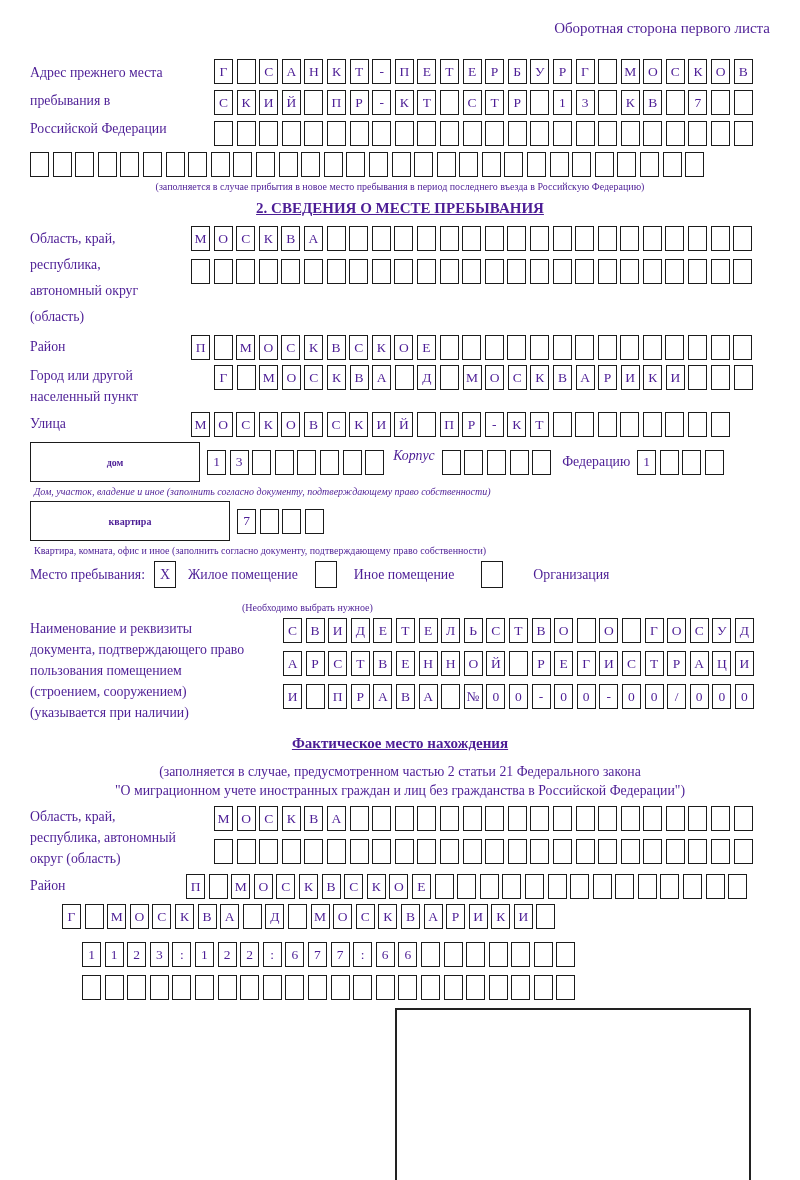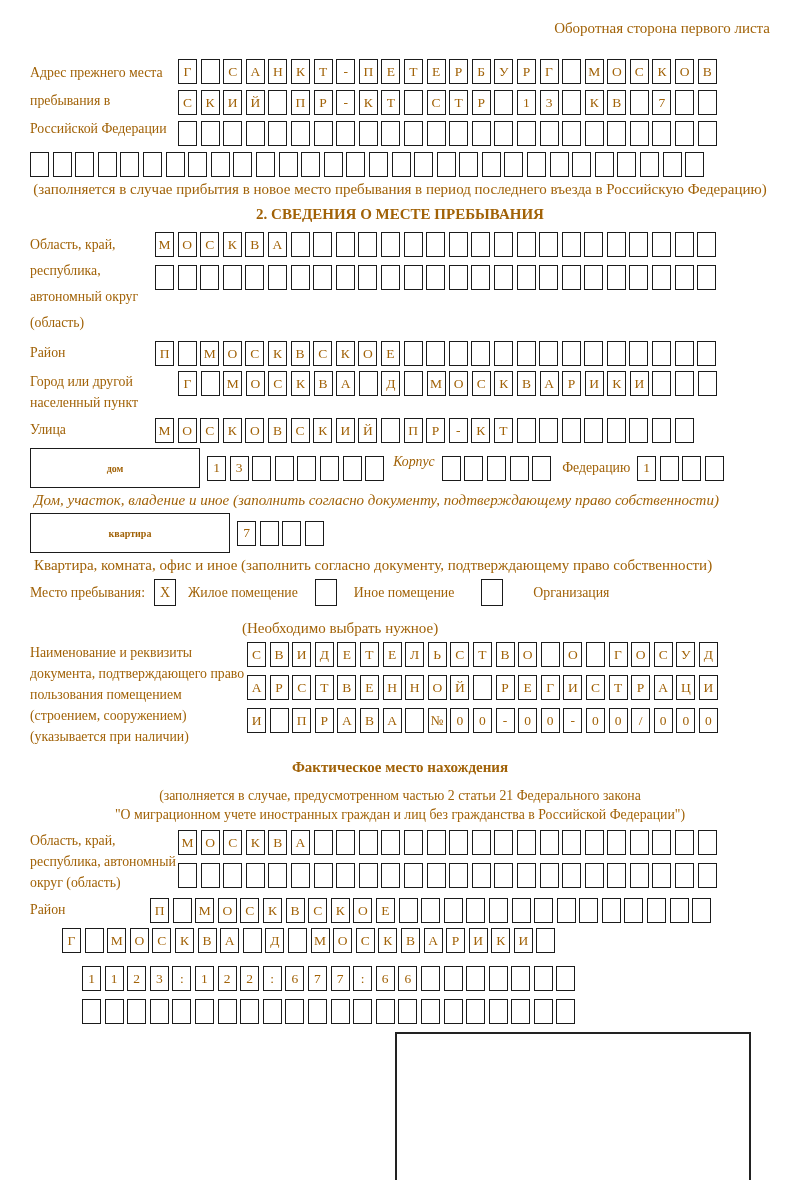--- a/index.html
+++ b/index.html
@@ -1,39 +1,39 @@
 <!DOCTYPE html>
 <html><head>
 <meta charset="utf-8">
 <style>
   html,body{margin:0;padding:0;background:#fff;}
   .page{
     width:800px;height:1180px;box-sizing:border-box;
     padding:16px 30px 0 30px;
     font-family:"Liberation Serif","DejaVu Serif",serif;
-    color:#a16207;background:#fff;overflow:hidden;
+    color:#4c1d95;background:#fff;overflow:hidden;
   }
   .hdr{text-align:right;font-size:15px;margin:4px 0 22px 0;}
-  .frow{display:flex;align-items:flex-start;}
+  .frow{display:flex;align-items:flex-start;gap:36px;}
   .flabel{font-size:13.8px;flex:none;}
   .rows{display:flex;flex-direction:column;}
   .boxrow{display:flex;gap:3.6px;}
   .box{
     width:17px;height:23px;border:1.6px solid #1b1b1b;flex:none;
     display:inline-flex;align-items:center;justify-content:center;
     font-size:13.5px;background:#fff;
   }
   .w125{width:125px}.w148{width:148px}.w160{width:160px}
   .w180{width:180px}.w217{width:217px}.w120{width:120px}
   .lh28{line-height:28px}.lh26{line-height:26px}.lh22{line-height:21px}.lh24{line-height:24px}
   .g6{gap:6px}.g8{gap:8px}
   .ml32{margin-left:32px}.ml52{margin-left:52px}
-  .note{font-size:15px;}
+  .note{font-size:10px;}
   .center{text-align:center;}
-  .sec-title{font-weight:bold;font-size:15px;text-align:center;margin:8px 0 9px 0;}
+  .sec-title{font-weight:bold;font-size:15px;text-align:center;margin:8px 0 9px 0;text-decoration:underline;}
   .mb4{margin-bottom:4px}.mb5{margin-bottom:5px}.mb6{margin-bottom:6px}
   .bigfield{
     border:1.6px solid #1b1b1b;height:40px;display:flex;align-items:center;
     justify-content:center;font-size:10px;flex:none;box-sizing:border-box;background:#fff;font-weight:bold;
   }
   .inlinerow{display:flex;align-items:center;}
   .sublabel{font-size:13.8px;flex:none;}
   .chk{width:20px;height:25px;border:1.6px solid #1b1b1b;flex:none;
        display:inline-flex;align-items:center;justify-content:center;font-size:14px;background:#fff;}
   .stamp{

